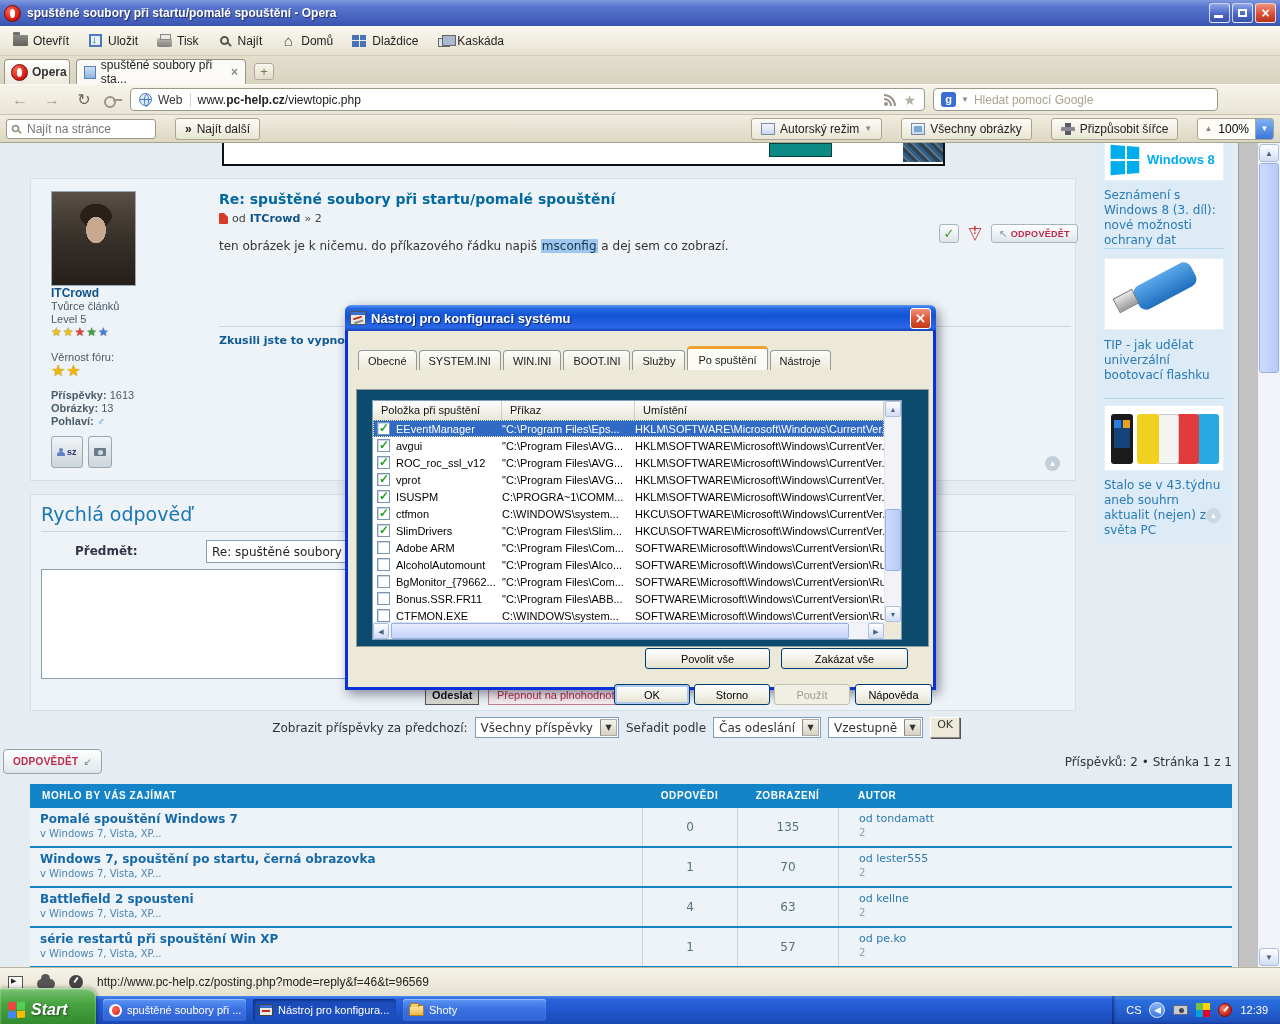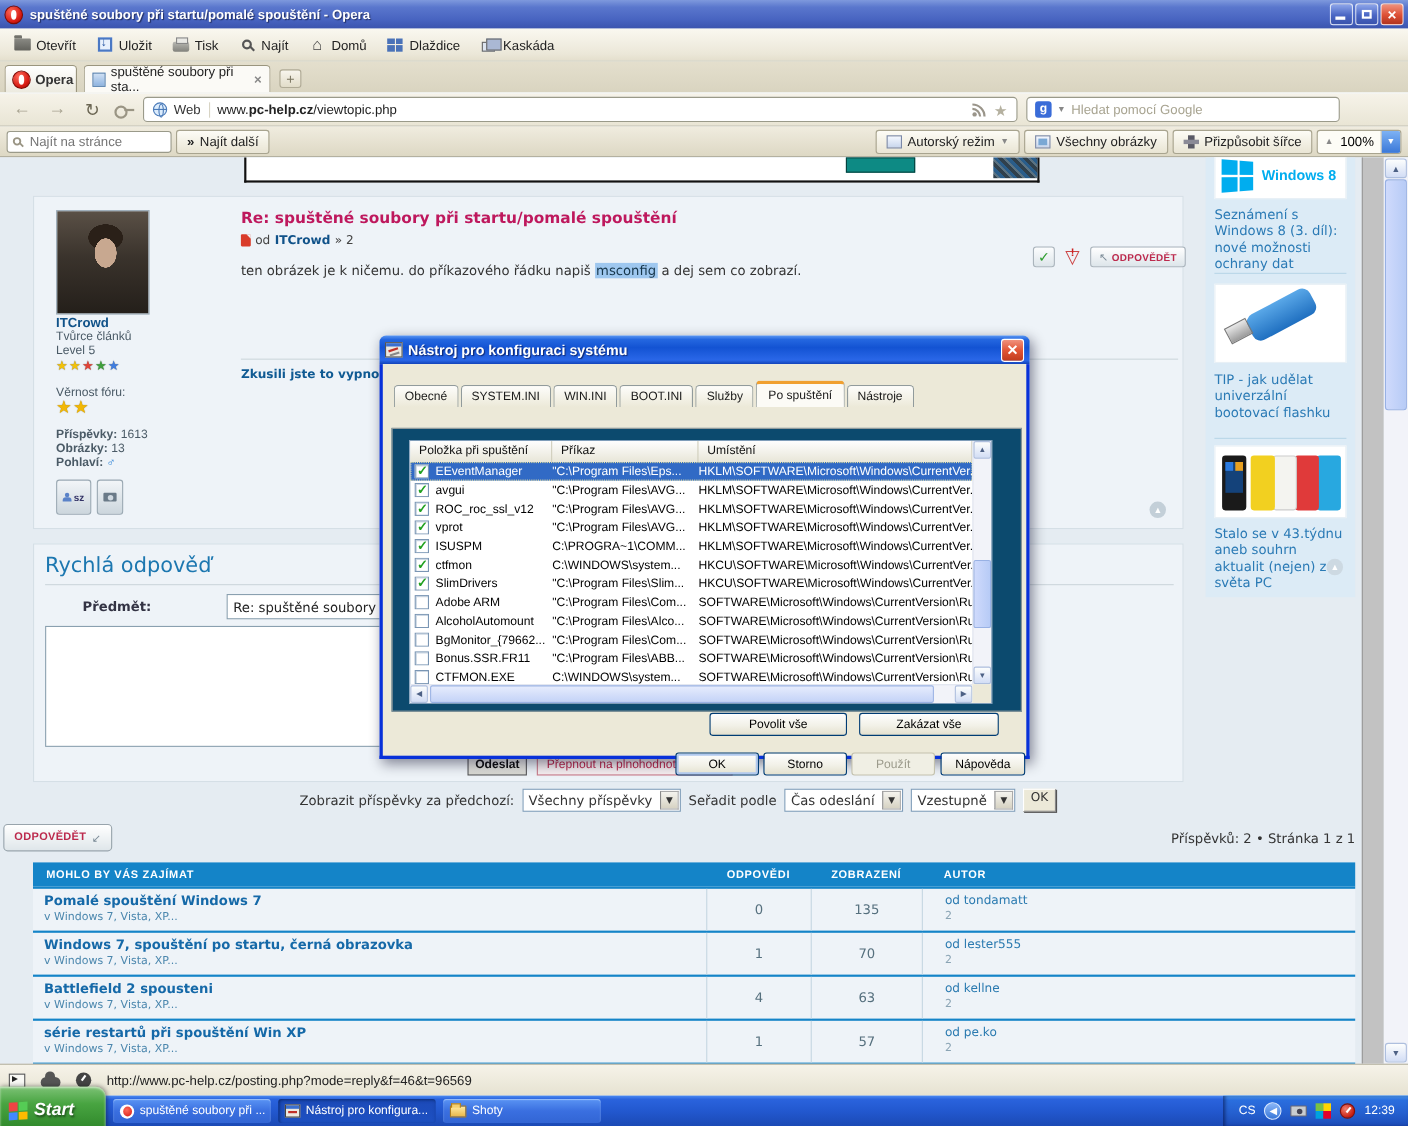--- a/index.html
+++ b/index.html
@@ -74,21 +74,21 @@
   .ic-star { color:#b5b1a0; font-size:14px; }
   #search-field { width:285px; height:23px; background:#fff; border:1px solid #9a9a8a; border-radius:4px;
     display:flex; align-items:center; gap:5px; padding:0 7px; font-size:12px; }
   .ic-google { width:15px; height:15px; background:#3a6cd8; color:#fff; border-radius:3px; font-size:11px; font-weight:bold;
     text-align:center; line-height:15px; }
   .dd-caret { font-size:8px; color:#888; }
   #search-field .ph { color:#a8a491; }
 
   #viewbar { position:absolute; top:115px; left:0; width:1280px; height:28px;
     background:linear-gradient(180deg,#f0ecdf,#ddd8c4); border-bottom:1px solid #a9a48e;
-    display:flex; align-items:center; padding:0 6px; gap:4px; }
+    display:flex; align-items:center; padding:0 6px; gap:19px; }
   #find-input { width:150px; height:20px; border:1px solid #9a9a8a; border-radius:3px; font-size:12px; padding:0 4px 0 20px;
     color:#555; background:#fff; font-family:"Liberation Sans",sans-serif; }
   #find-wrap { position:relative; }
   #find-wrap .ic-mag { position:absolute; left:5px; top:5px; transform:scale(.85); border-color:#9a9584; }
   #find-wrap .ic-mag::after { background:#9a9584; }
   .o-btn { height:22px; border:1px solid #a8a48f; border-radius:3px; background:linear-gradient(180deg,#fdfcf6,#e9e5d4);
     display:flex; align-items:center; gap:5px; padding:0 9px; font-size:12px; color:#222; }
   #viewbar .spacer { flex:1; }
   .vb-ic { width:14px; height:12px; border:1px solid #7a88a8; background:linear-gradient(#f4f8ff,#c8d6ec); position:relative; }
   .vb-ic.img::after { content:""; position:absolute; left:2px; top:2px; width:8px; height:6px; background:#7aa8d4; }
@@ -124,21 +124,21 @@
   .st-y { color:#f2c20a; } .st-r { color:#e04438; } .st-g { color:#3fa03c; } .st-b { color:#3f7de0; }
   .male { color:#3a8ad8; font-weight:bold; }
   .prof-btn { display:inline-flex; align-items:center; gap:2px; height:32px; padding:0 5px; border:1px solid #9aa8b2;
     border-radius:3px; background:linear-gradient(#f2f5f8,#ccd6dd); font-size:9px; font-weight:bold; color:#336; }
   .ic-person { width:8px; height:8px; position:relative; }
   .ic-person::before { content:""; position:absolute; left:2px; top:0; width:4px; height:4px; border-radius:50%; background:#5a82c8; }
   .ic-person::after { content:""; position:absolute; left:0; top:4px; width:8px; height:4px; border-radius:3px 3px 0 0; background:#5a82c8; }
   .ic-camera { width:12px; height:8px; background:#6a7a88; border-radius:1px; position:relative; }
   .ic-camera::after { content:""; position:absolute; left:4px; top:1.5px; width:5px; height:5px; border-radius:50%; background:#cfd8e0; }
 
-  #post-title { position:absolute; left:188px; top:12px; font-size:14px; font-weight:bold; color:#be185d; font-family:"DejaVu Sans",sans-serif; }
+  #post-title { position:absolute; left:188px; top:12px; font-size:14px; font-weight:bold; color:#0369a1; font-family:"DejaVu Sans",sans-serif; }
   #post-byline { position:absolute; left:188px; top:33px; font-size:11px; color:#444; display:flex; align-items:center; gap:4px; font-family:"DejaVu Sans",sans-serif; }
   .ic-doc-red { width:9px; height:11px; background:#d93b2a; border-radius:1px; position:relative; }
   .ic-doc-red::after { content:""; position:absolute; right:0; top:0; border-style:solid; border-width:0 4px 4px 0; border-color:transparent #eef3f8 transparent transparent; }
   #post-byline .author { color:#105289; font-weight:bold; }
   #post-body { position:absolute; left:188px; top:60px; width:730px; font-size:12px; color:#333; font-family:"DejaVu Sans",sans-serif; }
   #post-body .hl { background:#9ec7ef; color:#15354a; padding:0 1px; }
   #sig-divider { position:absolute; left:188px; top:147px; width:852px; border-top:1px solid #ccd6dc; }
   #post-sig { position:absolute; left:188px; top:155px; font-size:11px; font-weight:bold; color:#0f5a93; font-family:"DejaVu Sans",sans-serif; }
 
   #post-controls { position:absolute; left:908px; top:45px; display:flex; align-items:center; gap:6px; }

